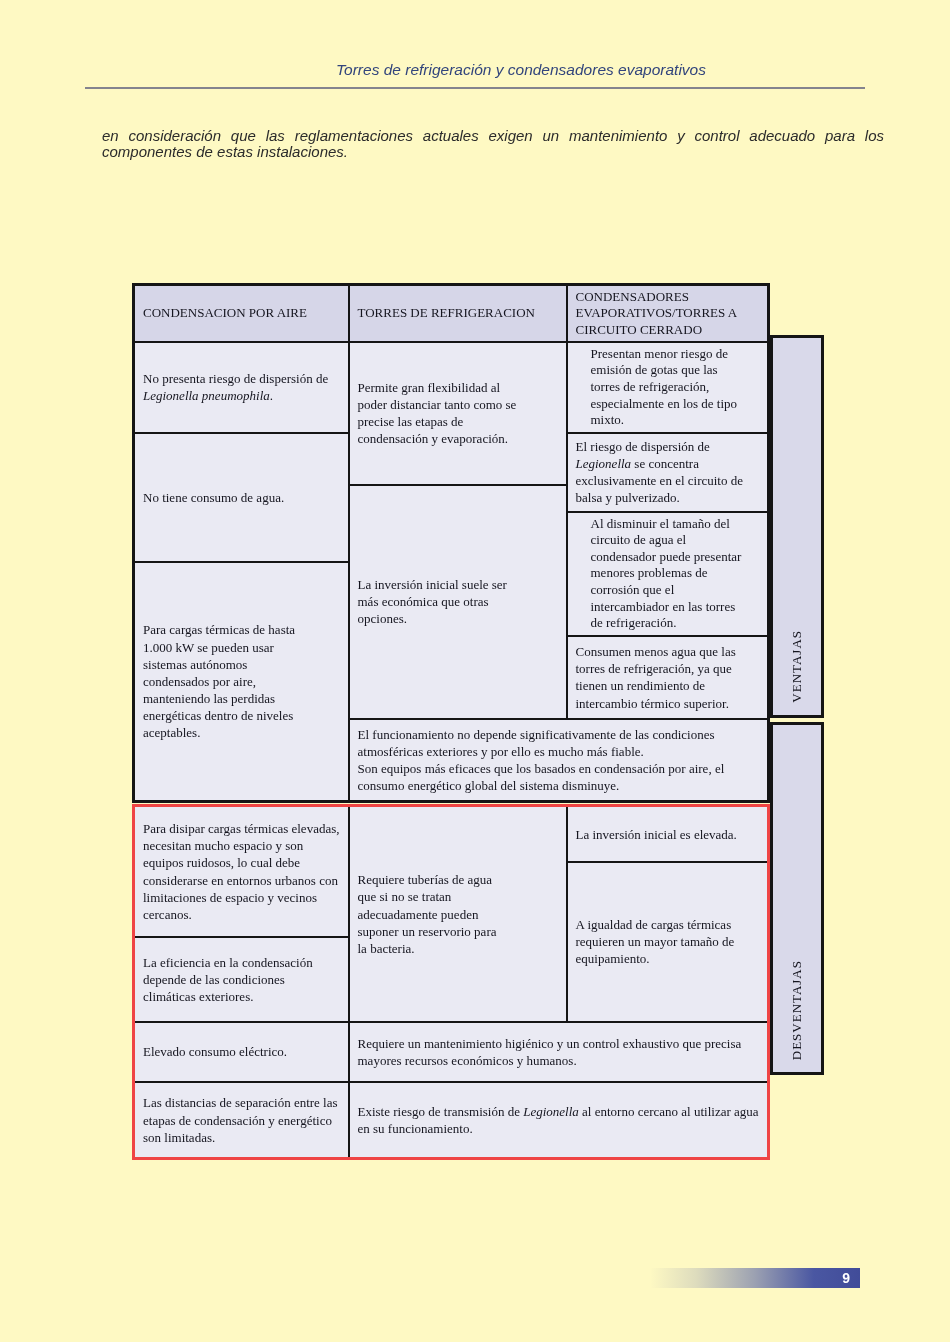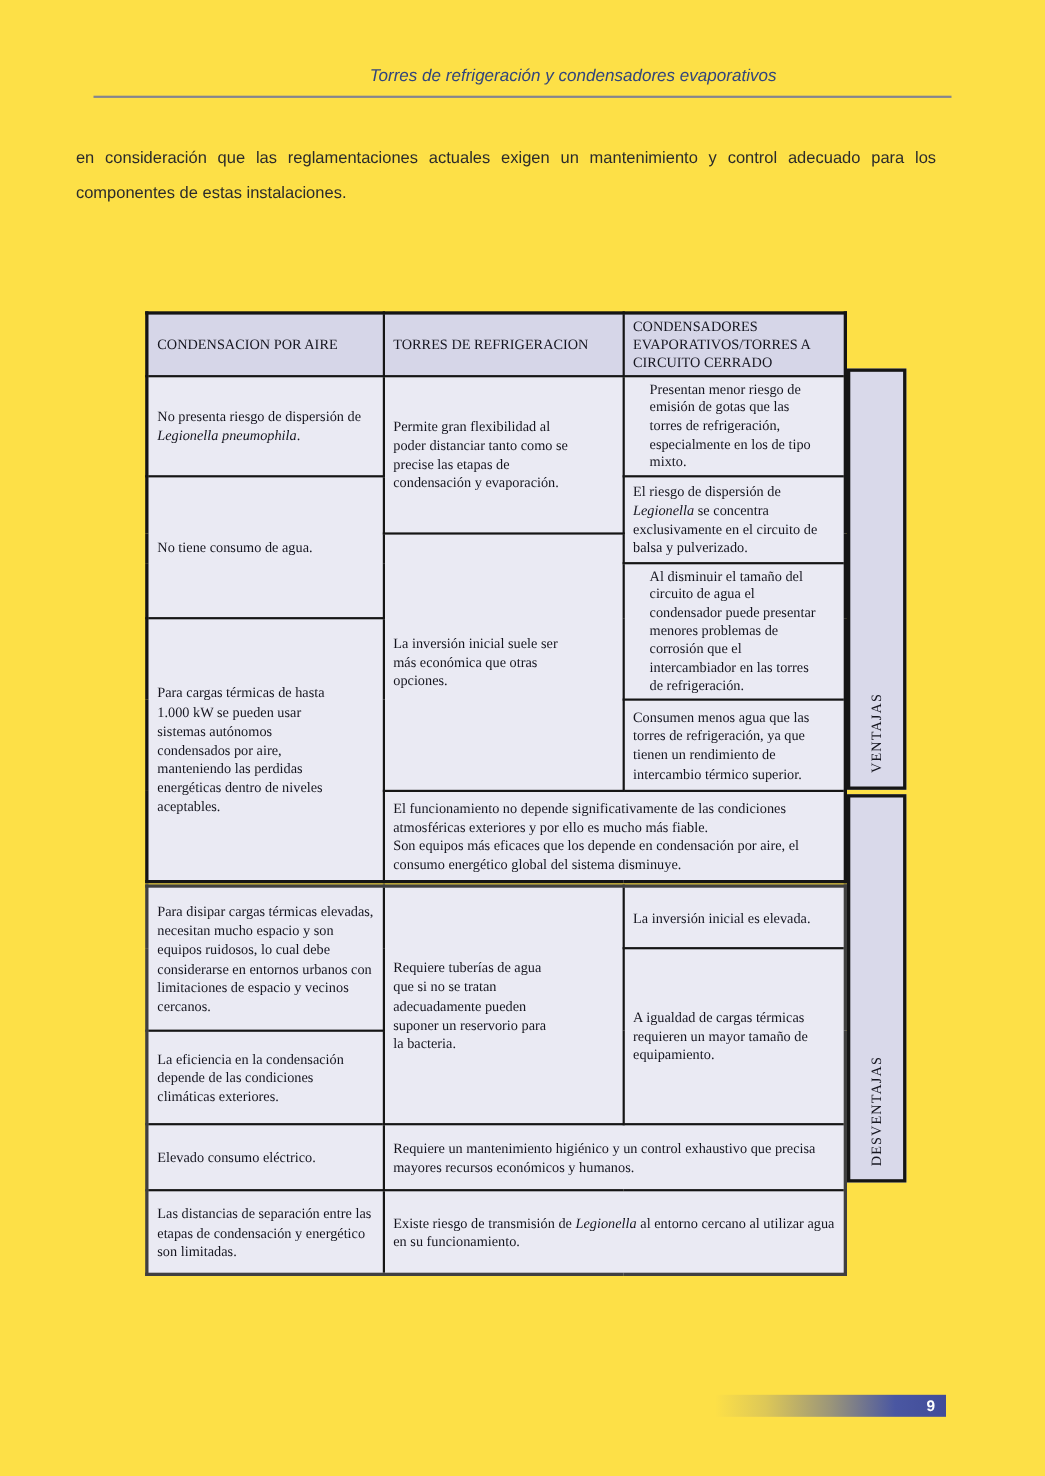--- a/index.html
+++ b/index.html
@@ -1,50 +1,50 @@
 <!DOCTYPE html>
 <html><head>
 <meta charset="utf-8">
 <style>
   * { margin:0; padding:0; box-sizing:border-box; }
   html,body { background:#ffffff; }
   .page {
     position:relative; width:950px; height:1342px; margin:0 auto;
-    background:#fde047; overflow:hidden;
+    background:#fef9c3; overflow:hidden;
     font-family:"Liberation Sans", sans-serif; color:#2e2e2e;
   }
   
   .doc-header-title {
     position:absolute; left:85px; top:61px; width:780px;
     text-align:center; padding-left:92px;
     font-style:italic; font-size:15.5px; color:#32457c;
   }
   .doc-header-rule {
     position:absolute; left:85px; top:87px; width:780px; height:2px;
     background:#84848e;
   }
   
   .body-p {
-    position:absolute; left:69px; width:782px;
-    font-size:15px; line-height:32px; color:#2b2b2b; text-align:justify;
+    position:absolute; left:102px; width:782px;
+    font-size:15px; line-height:16px; color:#2b2b2b; text-align:justify;font-style:italic;
   }
   .p1 { top:128px; }
   .p2 { top:174px; }
   .closing { top:1120px; }
   
   .table-title {
     position:absolute; left:85px; top:244px; width:780px;
     text-align:center; font-size:15px; color:#3c64ad;
   }
   
   .table-zone { position:absolute; left:132px; top:283px; width:700px; }
   table { border-collapse:collapse; table-layout:fixed; width:635px;
           font-family:"Liberation Serif", serif; font-size:13px; color:#15151f; }
   .t1 { border:3px solid #151515; }
-  .t2 { border:3px solid #404040; margin-top:1px; }
+  .t2 { border:3px solid #ef4444; margin-top:1px; }
   td {
     border:2px solid #151515; background:#eaeaf3;
     vertical-align:middle; text-align:left;
     padding:4px 8px; line-height:1.32;
   }
   tr.hdr td { background:#d6d6e8; line-height:1.25; padding:3px 8px; }
   td.pr26 { padding-right:38px; }
   td.pr40 { padding-right:40px; }
   td.pr60 { padding-right:60px; }
   td.tight { line-height:1.28; padding:3px 23px; }
@@ -119,21 +119,21 @@
       </tr>
       <tr style="height:49px">
         <td rowspan="3" class="pr40">Para cargas térmicas de hasta 1.000 kW se pueden usar sistemas autónomos condensados por aire, manteniendo las perdidas energéticas dentro de niveles aceptables.</td>
       </tr>
       <tr style="height:83px">
         <td>Consumen menos agua que las torres de refrigeración, ya que tienen un rendimiento de intercambio térmico superior.</td>
       </tr>
       <tr style="height:83px">
         <td colspan="2">
           <span class="blk">El funcionamiento no depende significativamente de las condiciones atmosféricas exteriores y por ello es mucho más fiable.</span>
-          <span class="blk">Son equipos más eficaces que los depende en condensación por aire, el consumo energético global del sistema disminuye.</span>
+          <span class="blk">Son equipos más eficaces que los basados en condensación por aire, el consumo energético global del sistema disminuye.</span>
         </td>
       </tr>
     </tbody>
       </table>
 
     <table class="t2">
       <colgroup>
           <col style="width:215px">
           <col style="width:218px">
           <col style="width:202px">

